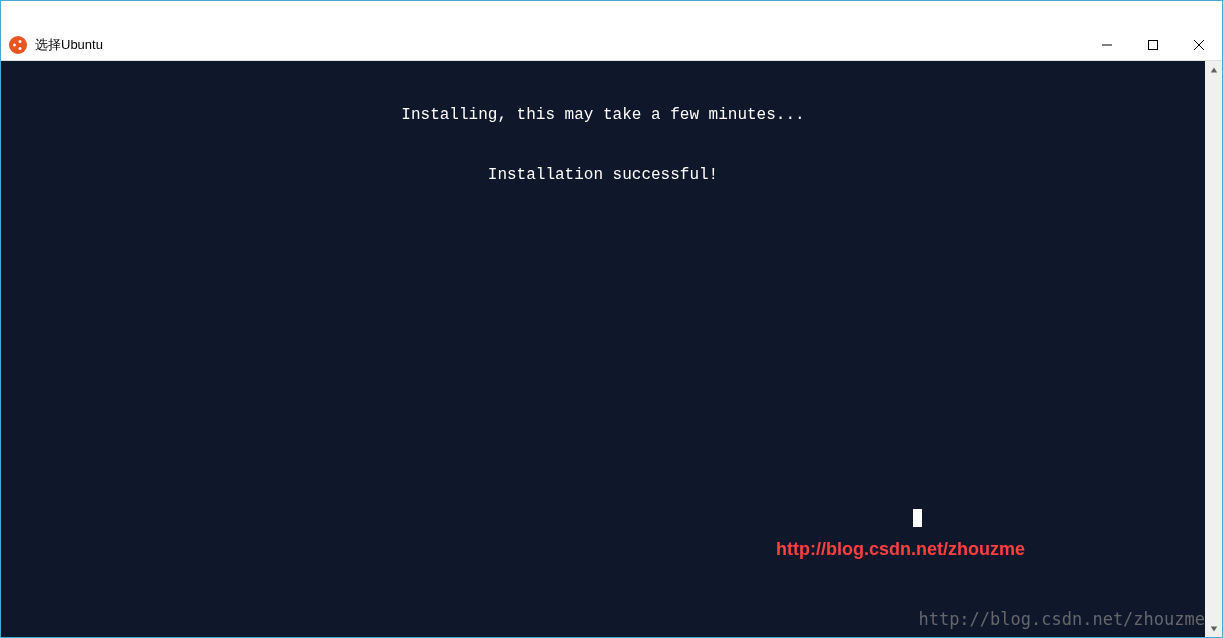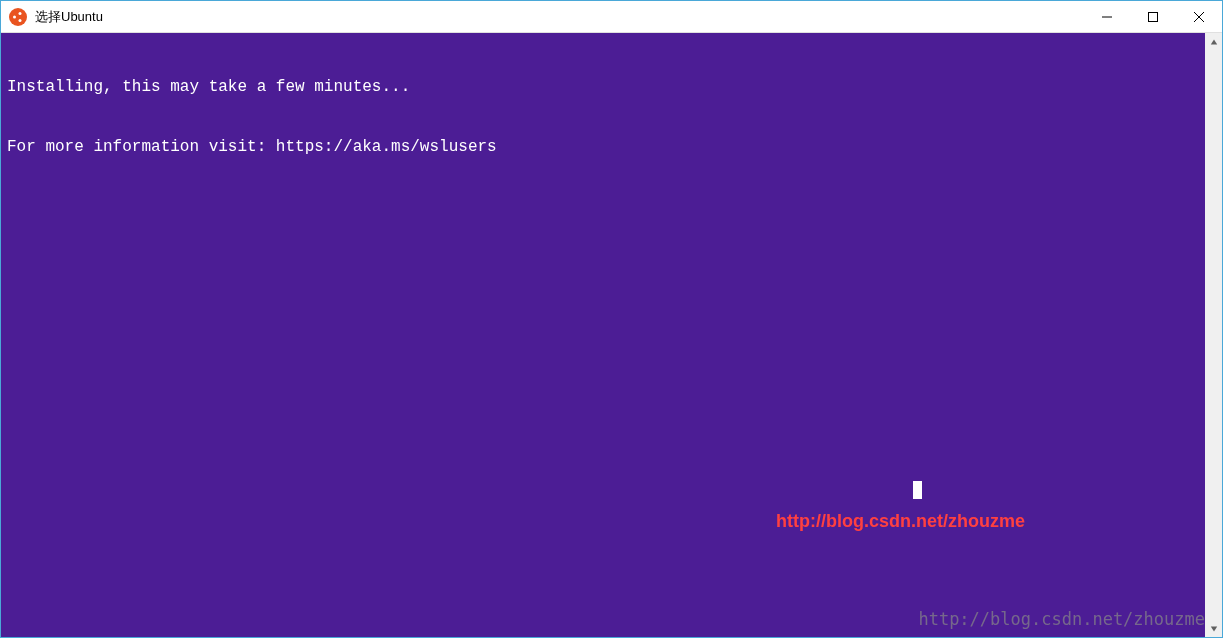--- a/index.html
+++ b/index.html
@@ -23,20 +23,21 @@
       display: flex;
       flex-direction: column;
     }
     .titlebar {
       height: 32px;
       background: #ffffff;
       display: flex;
       align-items: center;
       padding-left: 8px;
       border-bottom: 1px solid #e0e0e0;
+      margin-top: 28px;
     }
     .titlebar-icon {
       width: 18px;
       height: 18px;
       border-radius: 50%;
       background: #E95420;
       display: flex;
       align-items: center;
       justify-content: center;
       margin-right: 8px;
@@ -68,29 +69,30 @@
       height: 10px;
     }
     .content-wrapper {
       flex: 1;
       display: flex;
       background: #000000;
       position: relative;
     }
     .terminal {
       flex: 1;
-      background: #4c1d95;
+      background: #0f172a;
       color: #ffffff;
       font-family: "Consolas", "Courier New", monospace;
       font-size: 16px;
       line-height: 20px;
       padding: 4px 6px;
       white-space: pre;
       overflow: hidden;
       position: relative;
+      text-align: center;
     }
     .terminal-line {
       display: block;
     }
     .cursor {
       display: inline-block;
       width: 9px;
       height: 4px;
       background: #ffffff;
       vertical-align: bottom;
@@ -175,21 +177,21 @@
         <svg viewBox="0 0 10 10">
             <line x1="0" y1="0" x2="10" y2="10" stroke="#000" stroke-width="1"></line>
             <line x1="10" y1="0" x2="0" y2="10" stroke="#000" stroke-width="1"></line>
           </svg>
       </div>
     </div>
   </div>
   <div class="content-wrapper">
     <div class="terminal">
       <span class="terminal-line">Installing, this may take a few minutes...</span>
-      <span class="terminal-line">For more information visit: https://aka.ms/wslusers</span>
+      <span class="terminal-line">Installation successful!</span>
       <div class="block-cursor"></div>
       <div class="watermark-red">http://blog.csdn.net/zhouzme</div>
       <div class="watermark-gray">http://blog.csdn.net/zhouzme</div>
     </div>
     <div class="scrollbar">
       <div class="scrollbar-btn">
         <svg viewBox="0 0 10 10">
             <polygon points="5,2 9,8 1,8"></polygon>
           </svg>
       </div>

